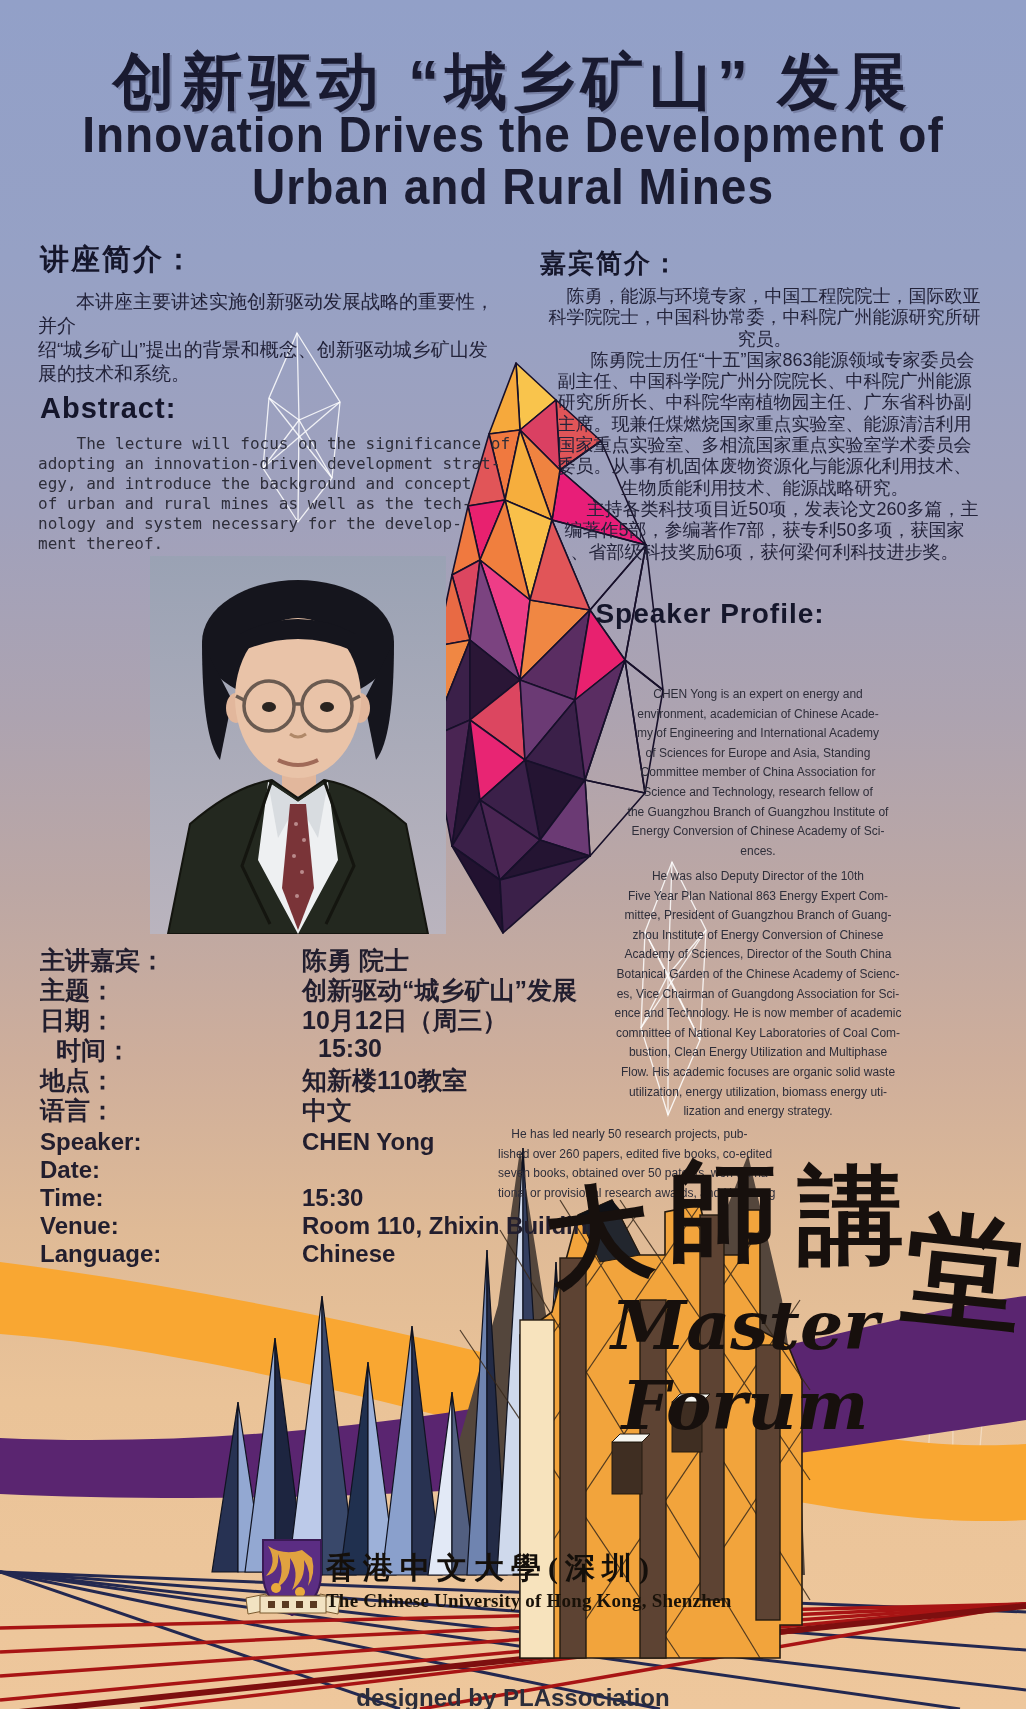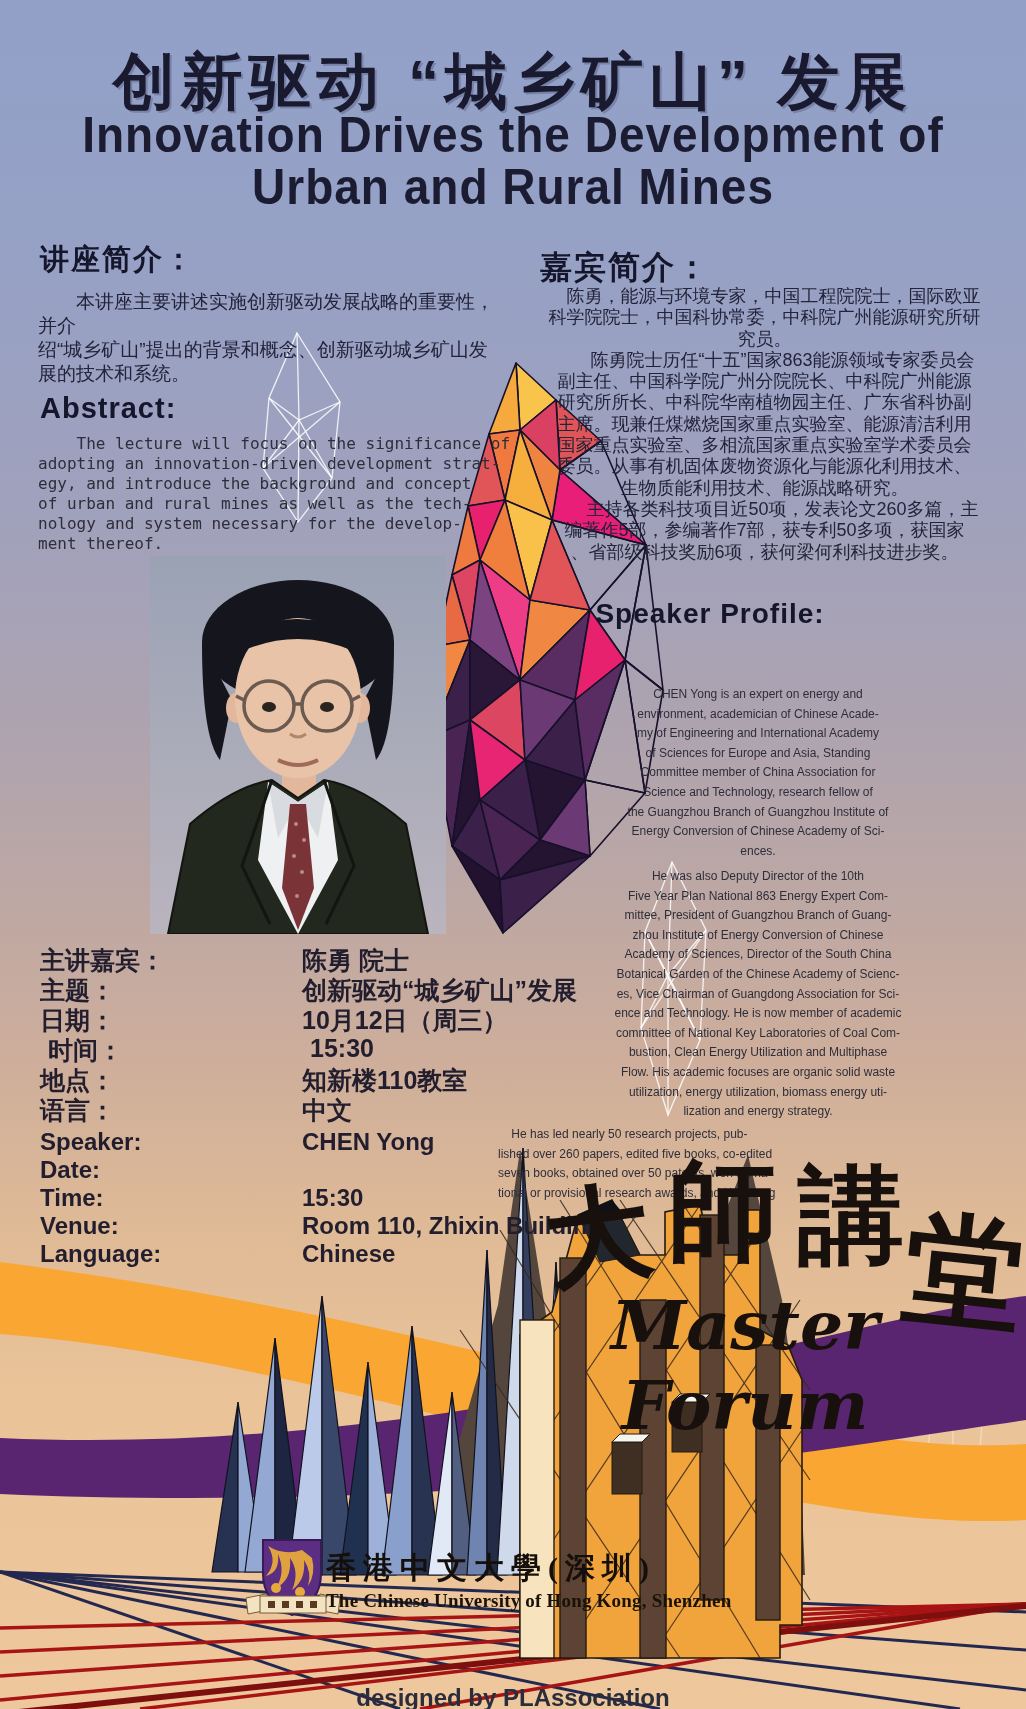--- a/index.html
+++ b/index.html
@@ -274,21 +274,21 @@
 展的技术和系统。</div>
 
   <div class="abs sec-head-en" style="left:40px;top:392px;">Abstract:</div>
   <div class="abs mono-body" style="left:38px;top:434px;width:480px;">    The lecture will focus on the significance of
 adopting an innovation-driven development strat-
 egy, and introduce the background and concept
 of urban and rural mines as well as the tech-
 nology and system necessary for the develop-
 ment thereof.</div>
 
-  <div class="abs sec-head-cn" style="left:540px;top:246px;font-size:32px;">嘉宾简介：</div>
+  <div class="abs sec-head-cn" style="left:540px;top:246px;font-size:26px;">嘉宾简介：</div>
   <div class="abs guest-body" style="left:512px;top:286px;width:505px;text-align:center;">　陈勇，能源与环境专家，中国工程院院士，国际欧亚
 科学院院士，中国科协常委，中科院广州能源研究所研
 究员。
 　　陈勇院士历任“十五”国家863能源领域专家委员会
 副主任、中国科学院广州分院院长、中科院广州能源
 研究所所长、中科院华南植物园主任、广东省科协副
 主席。现兼任煤燃烧国家重点实验室、能源清洁利用
 国家重点实验室、多相流国家重点实验室学术委员会
 委员。从事有机固体废物资源化与能源化利用技术、
 生物质能利用技术、能源战略研究。
@@ -329,21 +329,21 @@
     <span class="row-value">陈勇  院士</span>
   </div>
   <div class="abs detail-row-cn" style="left:40px;top:974px;width:460px;">
     <span class="row-label">主题：</span>
     <span class="row-value">创新驱动“城乡矿山”发展</span>
   </div>
   <div class="abs detail-row-cn" style="left:40px;top:1004px;width:460px;">
     <span class="row-label">日期：</span>
     <span class="row-value">10月12日（周三）</span>
   </div>
-  <div class="abs detail-row-cn" style="left:48px;top:1034px;width:460px;">
+  <div class="abs detail-row-cn" style="left:56px;top:1034px;width:460px;">
     <span class="row-label">时间：</span>
     <span class="row-value">15:30</span>
   </div>
   <div class="abs detail-row-cn" style="left:40px;top:1064px;width:460px;">
     <span class="row-label">地点：</span>
     <span class="row-value">知新楼110教室</span>
   </div>
   <div class="abs detail-row-cn" style="left:40px;top:1094px;width:460px;">
     <span class="row-label">语言：</span>
     <span class="row-value">中文</span>

